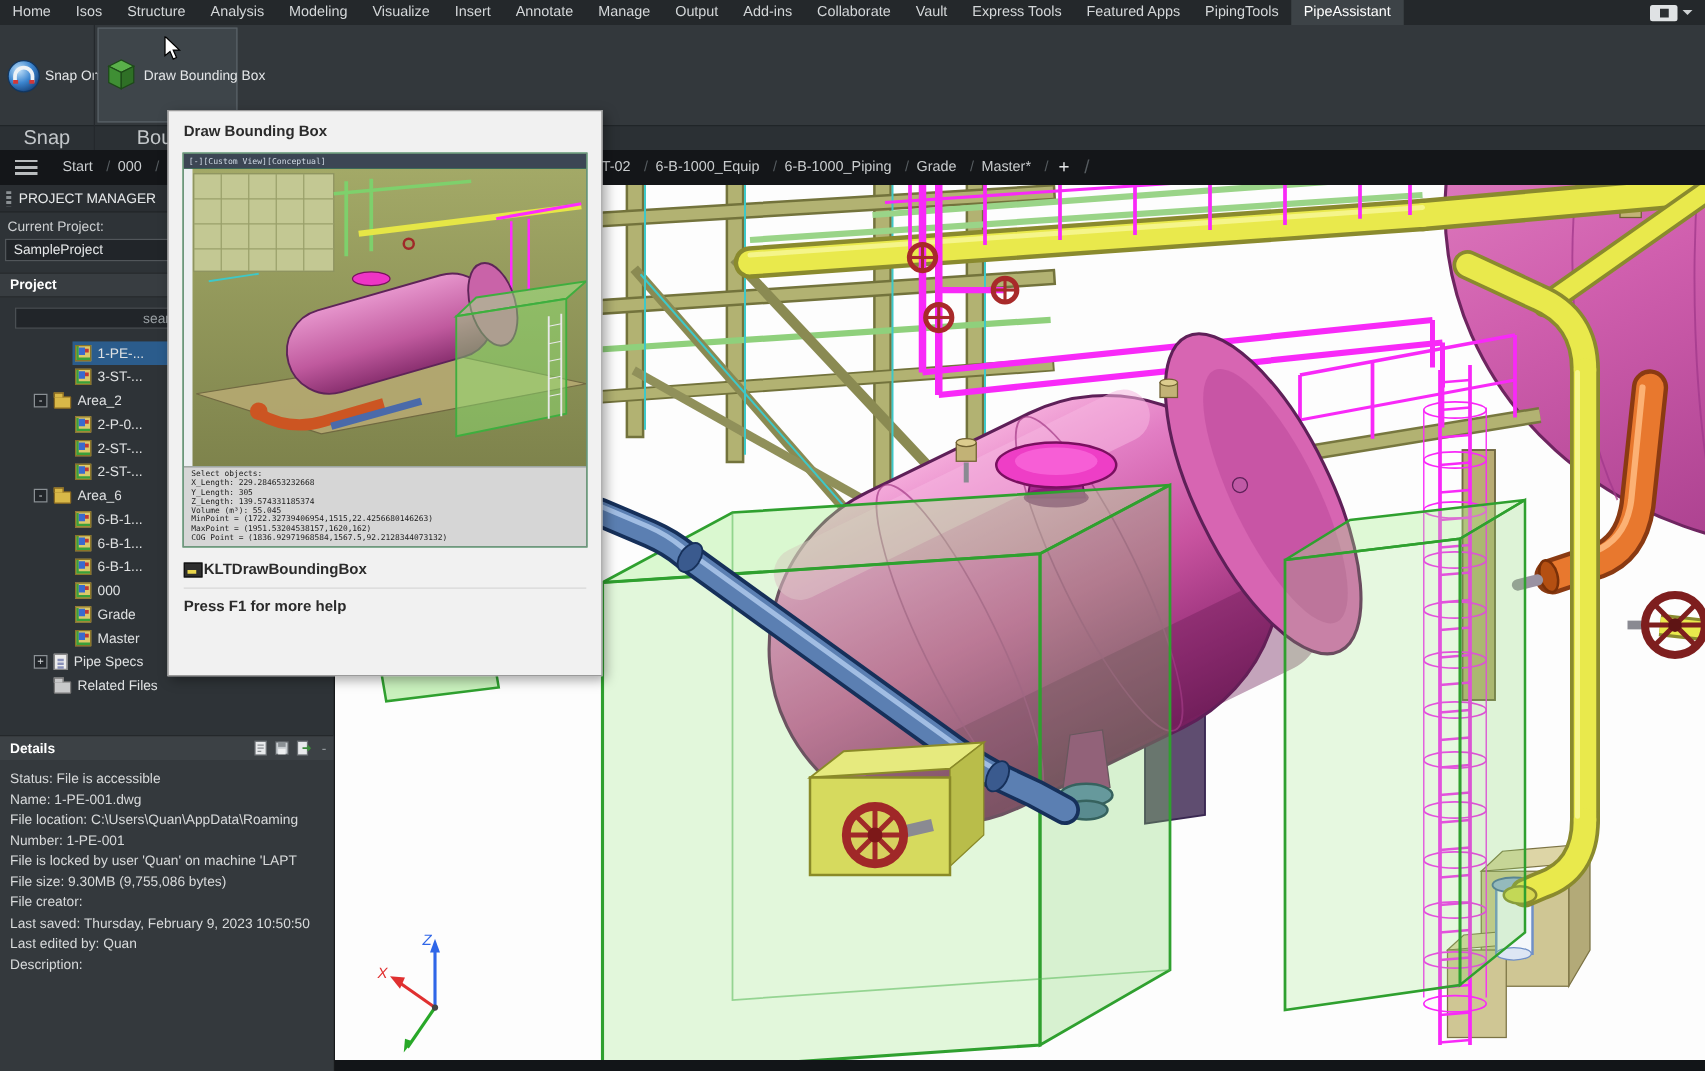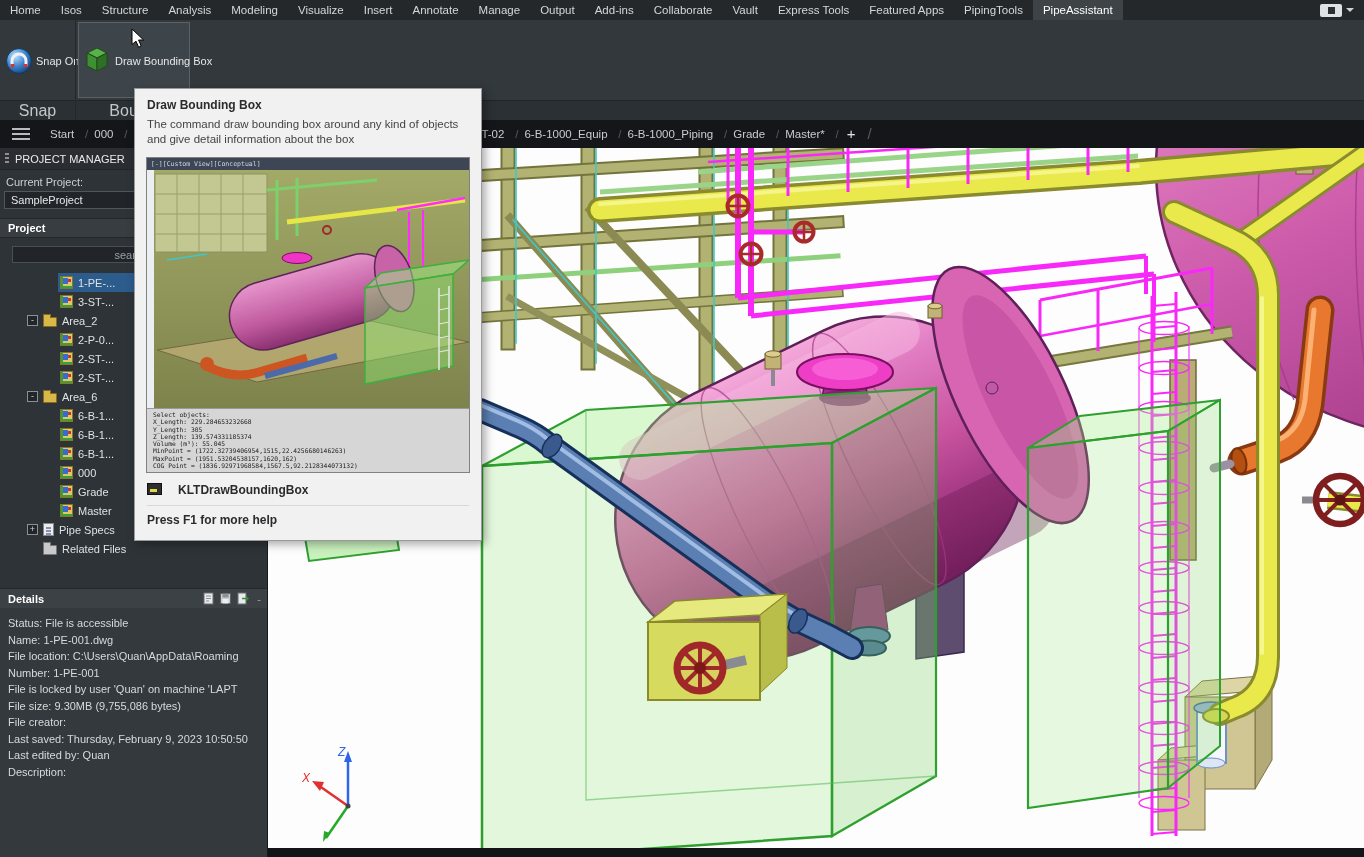--- a/index.html
+++ b/index.html
@@ -94,21 +94,21 @@
     border:1px solid #9a9a9a;box-shadow:3px 3px 9px rgba(0,0,0,.35);z-index:50;color:#222}
   #tooltip .tt-title{font-size:12px;font-weight:bold;margin:9px 12px 5px 12px;color:#2b2b2b}
   #tooltip .tt-desc{font-size:11.5px;color:#444;margin:0 12px;line-height:15px}
   .preview{position:relative;margin:10px 11px 0 11px;width:324px;height:316px;border:1px solid #828282;
     background:#22c55e;overflow:hidden}
   .pv-titlebar{height:12px;background:#3c4654;color:#cfd8e4;font-size:6.5px;line-height:12px;padding-left:4px;
     font-family:"DejaVu Sans Mono","Liberation Mono",monospace}
   .pv-console{position:absolute;left:0;bottom:0;width:100%;height:64px;background:#d6d6d6;border-top:1px solid #9a9a9a;
     font-family:"DejaVu Sans Mono","Liberation Mono",monospace;font-size:6.3px;line-height:7.3px;color:#1a1a1a;
     padding:2px 0 0 6px}
-  .tt-cmdrow{display:flex;align-items:flex-start;gap:16px;margin:10px 12px 0 12px}
+  .tt-cmdrow{display:flex;align-items:flex-end;gap:1px;margin:10px 12px 0 12px}
   .tt-cmdicon{width:15px;height:12px;background:#2e2e2e;border:1px solid #111;position:relative;flex:none}
   .tt-cmdicon::after{content:"";position:absolute;left:2px;bottom:2px;width:7px;height:3px;background:#e8d44a}
   .tt-cmd{font-size:12px;font-weight:bold;color:#2b2b2b}
   .tt-help{font-size:12px;font-weight:bold;color:#2b2b2b;margin:8px 12px 0 12px;border-top:1px solid #d8d8d8;padding-top:7px}
 
   #cursor{position:absolute;left:131px;top:29px;z-index:60}
 </style>
 </head>
 <body>
 
@@ -640,21 +640,20 @@
     <line x1="80" y1="658" x2="58" y2="690" stroke="#28a828" stroke-width="2.5"></line>
     <polygon points="62,685 56,683 55,694" fill="#28a828"></polygon>
     <circle cx="80" cy="658" r="2.5" fill="#444"></circle>
   </g>
 
   <rect x="0" y="700" width="1096" height="9" fill="#121518"></rect>
 </svg>
 
 <div id="tooltip">
   <div class="tt-title">Draw Bounding Box</div>
-  <div class="tt-desc">The command draw bounding box around any kind of objects and give detail information about the box</div>
   <div class="preview">
     <div class="pv-titlebar">[-][Custom View][Conceptual]</div>
     <svg width="322" height="238" viewBox="0 0 322 238">
       <defs>
         <linearGradient id="pvBg" x1="0" y1="0" x2="0" y2="1">
           <stop offset="0" stop-color="#a3a967"></stop>
             <stop offset="1" stop-color="#7e834c"></stop>
         </linearGradient>
         <linearGradient id="pvV" x1="0" y1="0" x2="0" y2="1">
           <stop offset="0" stop-color="#e695cc"></stop>

